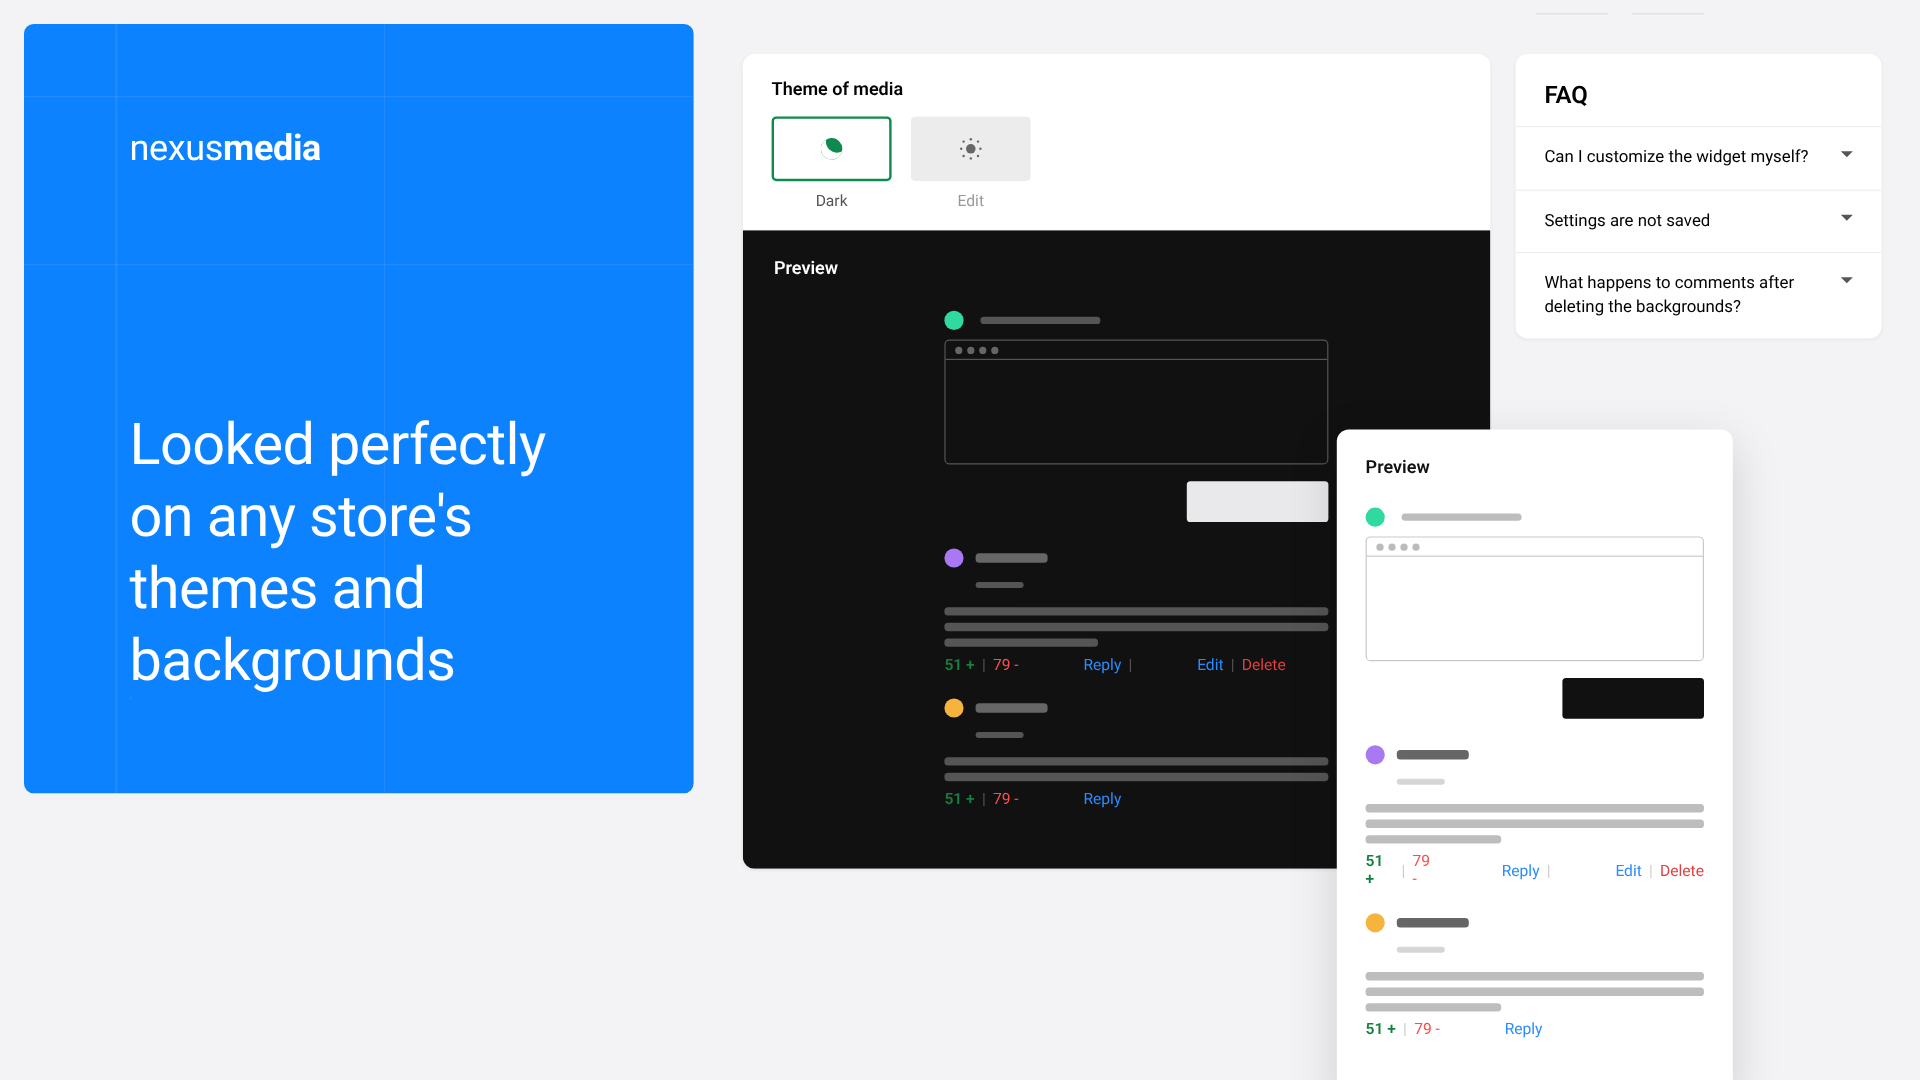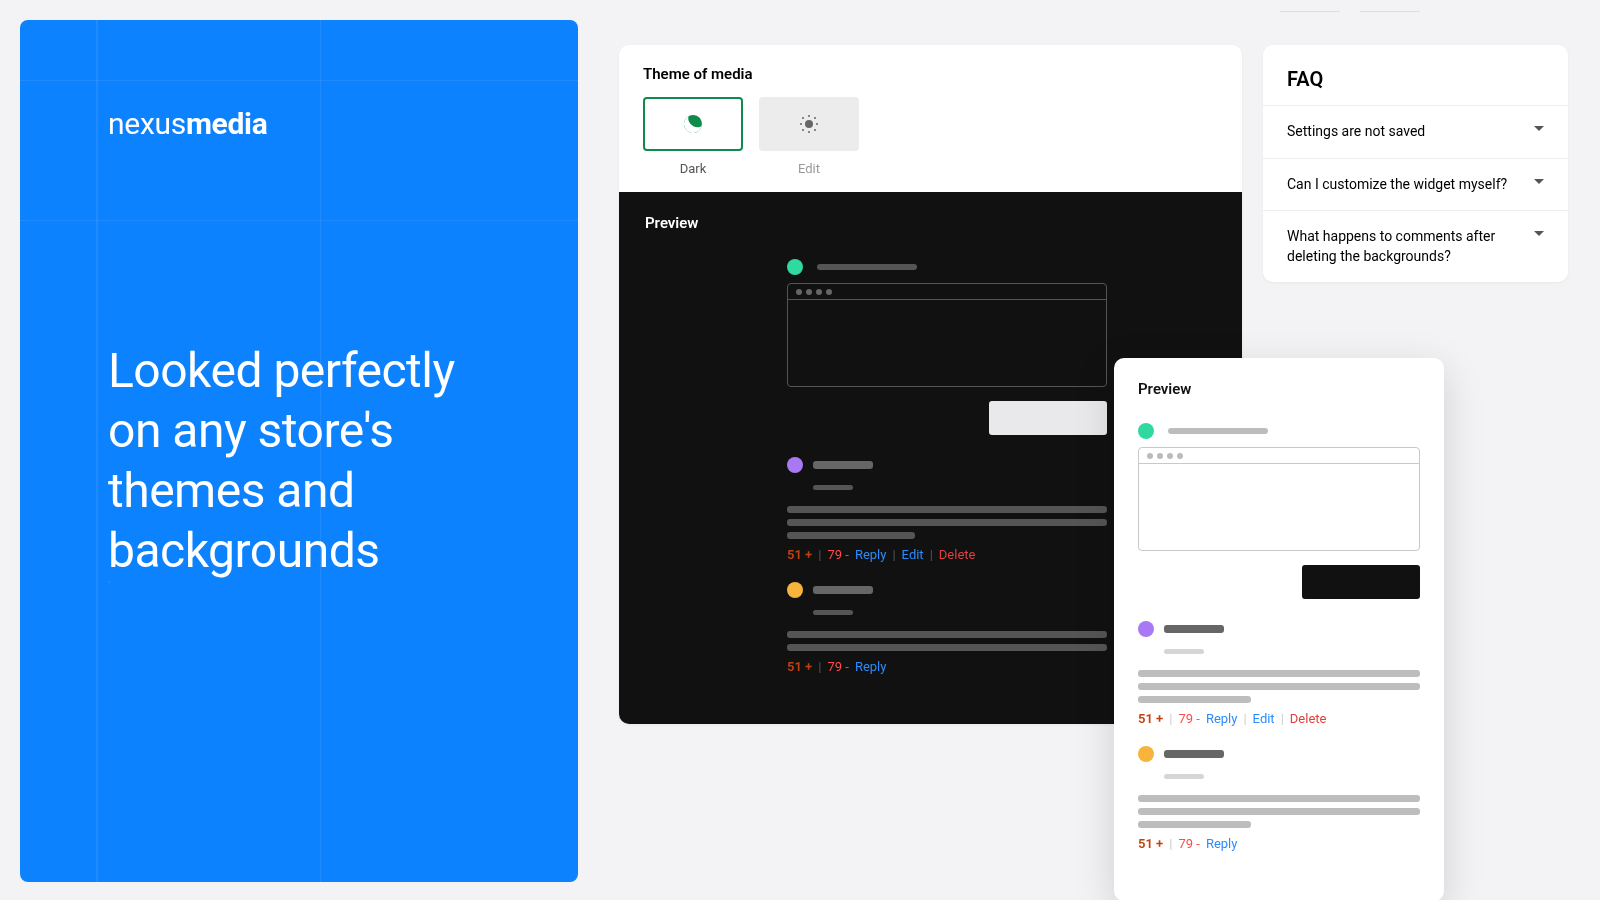--- a/index.html
+++ b/index.html
@@ -11,21 +11,21 @@
     overflow: hidden;
     position: relative;
   }
 
   
   .hero {
     position: absolute;
     left: 20px;
     top: 20px;
     width: 558px;
-    height: 862px;
+    height: 641px;
     background: #0c82ff;
     border-radius: 8px;
     color: #fff;
     padding: 86px 88px;
     overflow: hidden;
   }
   .hero::before, .hero::after {
     content: "";
     position: absolute;
     border: 1px solid rgba(255,255,255,0.08);
@@ -137,24 +137,24 @@
   }
 
   .comment-block { margin-bottom:20px; }
   .comment-block .row1 { display:flex;align-items:center;gap:10px;margin-bottom:4px; }
   .comment-block .row1 .skel.name { width:60px;height:8px;background:#666; }
   .comment-block .row1-under { margin-left:26px;margin-bottom:10px; }
   .comment-block .row1-under .skel { width:40px;height:5px; }
   .text-lines .skel { width:100%;height:7px;margin-bottom:6px;display:block; }
   .text-lines .skel.short { width:40%; }
   .meta-row { font-size:13px;margin-top:8px;display:flex;gap:6px;align-items:center; }
-  .up { color:#c2410c;font-weight:600; }
+  .up { color:#15803d;font-weight:600; }
   .down { color:#ff4b4b;font-weight:400; }
   .divider { color:#555; }
-  .link { color:#2a8cff;cursor:pointer; }
+  .link { color:#2a8cff;cursor:pointer;margin-left:48px; }
   .del { color:#e23f3f;cursor:pointer; }
 
   
   .faq-panel {
     position:absolute;
     left:1263px;
     top:45px;
     width:305px;
     background:#fff;
     border-radius:10px;
@@ -301,25 +301,25 @@
           <span class="link">Reply</span>
         </div>
       </div>
     </div>
   </div>
 </div>
 
 <div class="faq-panel">
   <div class="faq-title">FAQ</div>
   <div class="faq-item">
+    <span>Can I customize the widget myself?</span>
+    <span class="chevron"></span>
+  </div>
+  <div class="faq-item">
     <span>Settings are not saved</span>
-    <span class="chevron"></span>
-  </div>
-  <div class="faq-item">
-    <span>Can I customize the widget myself?</span>
     <span class="chevron"></span>
   </div>
   <div class="faq-item">
     <span>What happens to comments after deleting the backgrounds?</span>
     <span class="chevron"></span>
   </div>
 </div>
 
 <div class="light-preview">
   <div class="pv-title">Preview</div>

